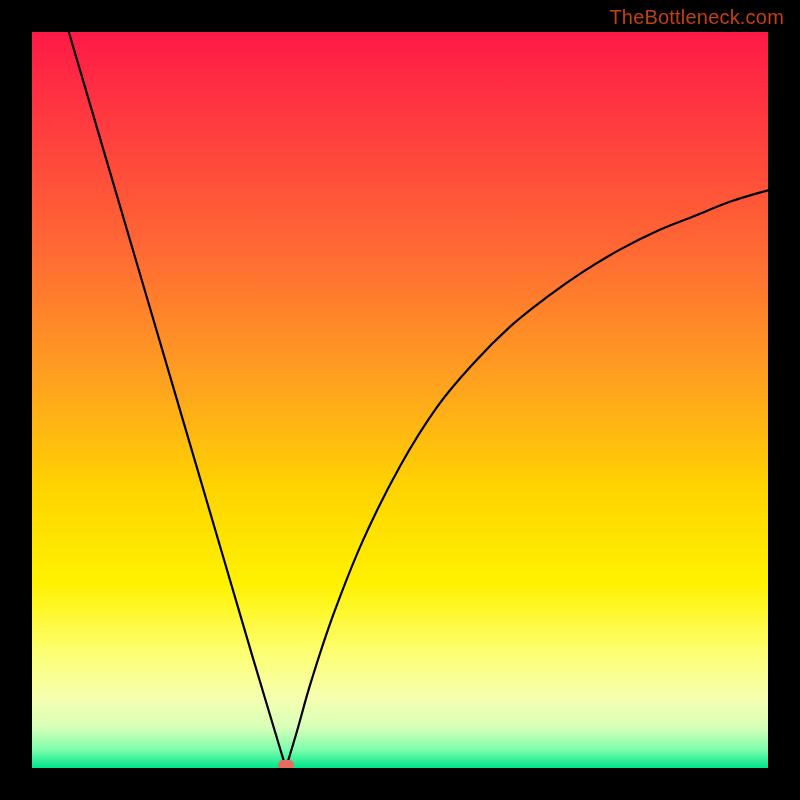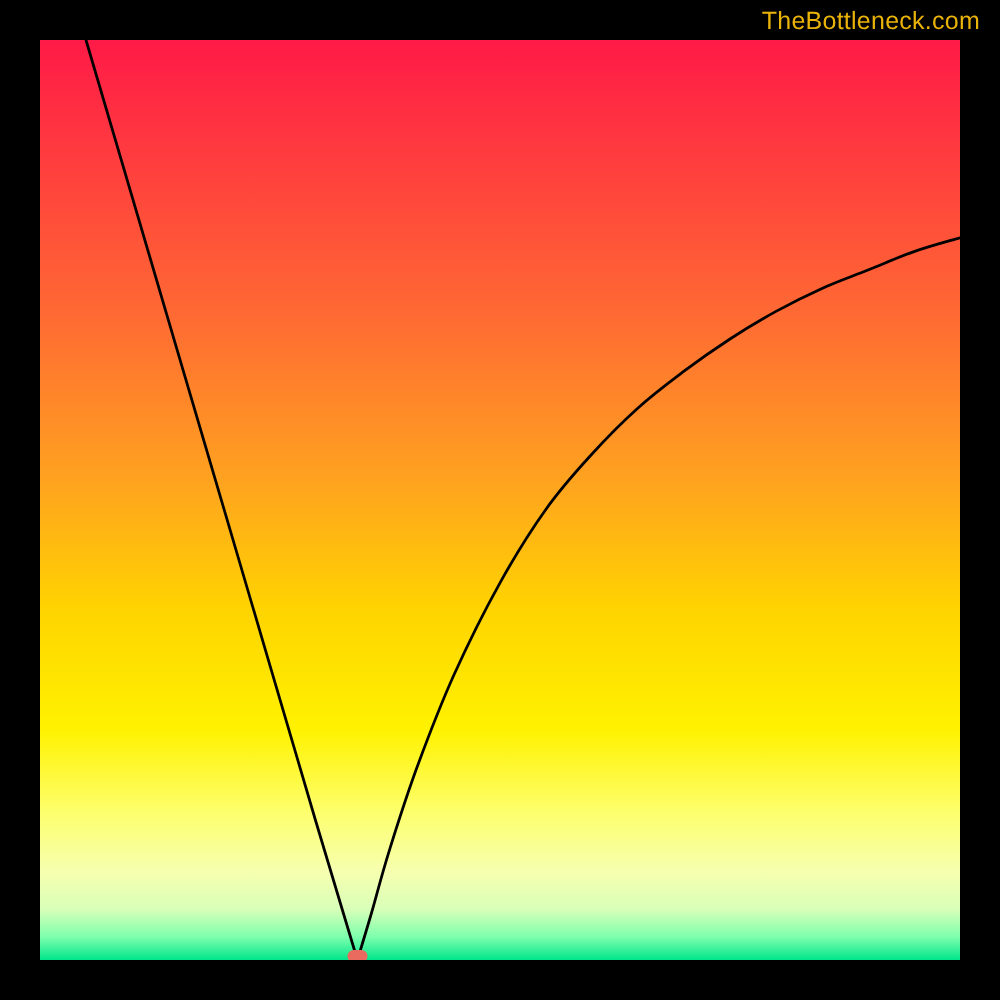--- a/index.html
+++ b/index.html
@@ -32,21 +32,21 @@
   .curve-svg {
     position: absolute;
     inset: 0;
     width: 100%;
     height: 100%;
   }
   .watermark {
     position: absolute;
     top: 6px;
     right: 16px;
-    color: #eab308;
+    color: #c2410c;
     font-size: 20px;
     font-weight: 400;
     letter-spacing: 0.2px;
   }
   .minpoint {
     position: absolute;
     width: 16px;
     height: 10px;
     border-radius: 5px;
     transform: translate(-50%, -50%);

